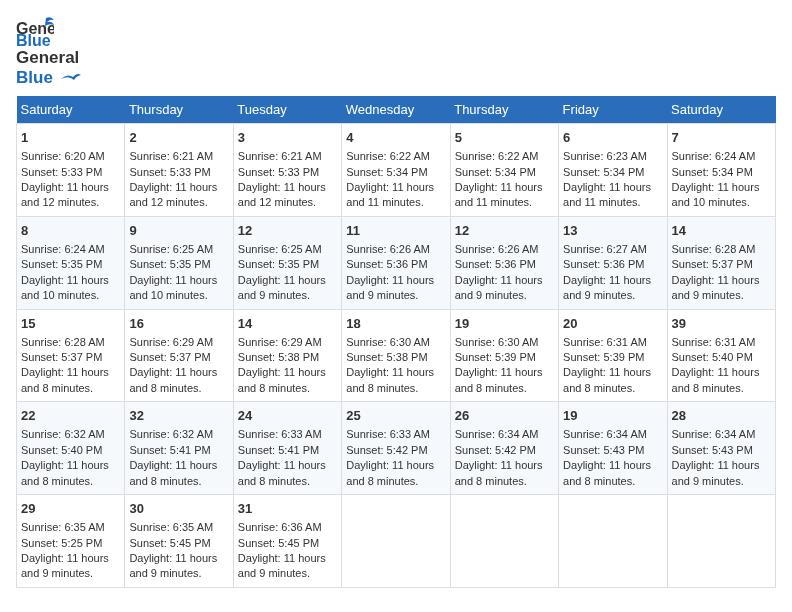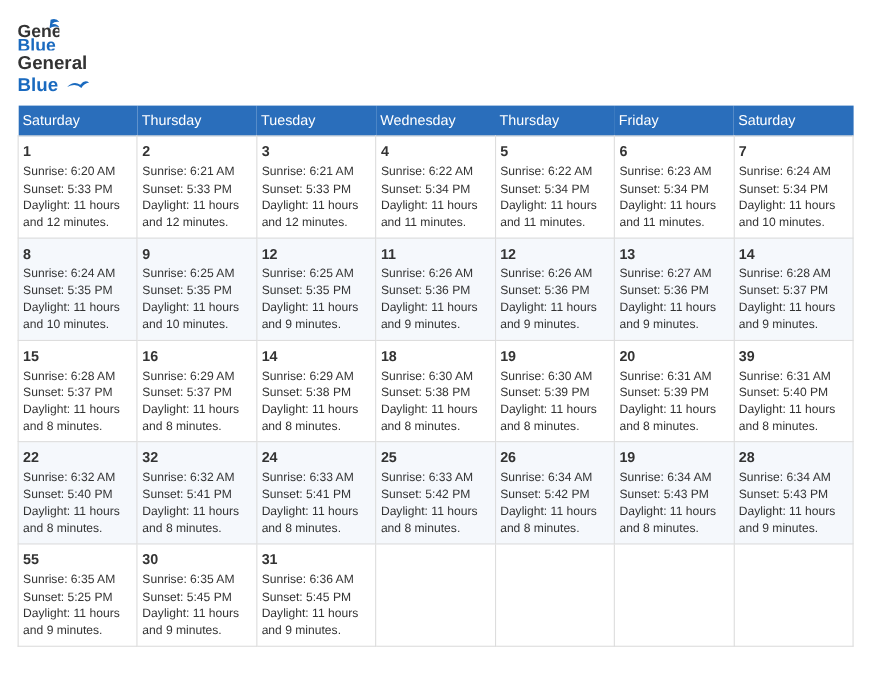--- a/index.html
+++ b/index.html
@@ -313,21 +313,21 @@
         <td>
           <span class="day-num">28</span>
           <span style="display: block;">Sunrise: 6:34 AM</span>
           <span style="display: block;">Sunset: 5:43 PM</span>
           <span style="display: block;">Daylight: 11 hours</span>
           <span style="display: block;">and 9 minutes.</span>
         </td>
       </tr>
       <tr>
         <td>
-          <span class="day-num">55</span>
+          <span class="day-num">29</span>
           <span style="display: block;">Sunrise: 6:35 AM</span>
           <span style="display: block;">Sunset: 5:25 PM</span>
           <span style="display: block;">Daylight: 11 hours</span>
           <span style="display: block;">and 9 minutes.</span>
         </td>
         <td>
           <span class="day-num">30</span>
           <span style="display: block;">Sunrise: 6:35 AM</span>
           <span style="display: block;">Sunset: 5:45 PM</span>
           <span style="display: block;">Daylight: 11 hours</span>

